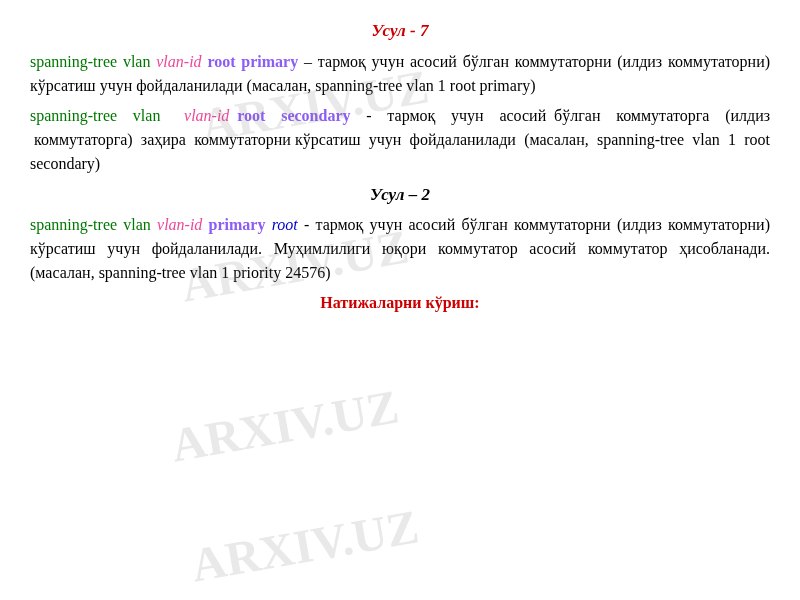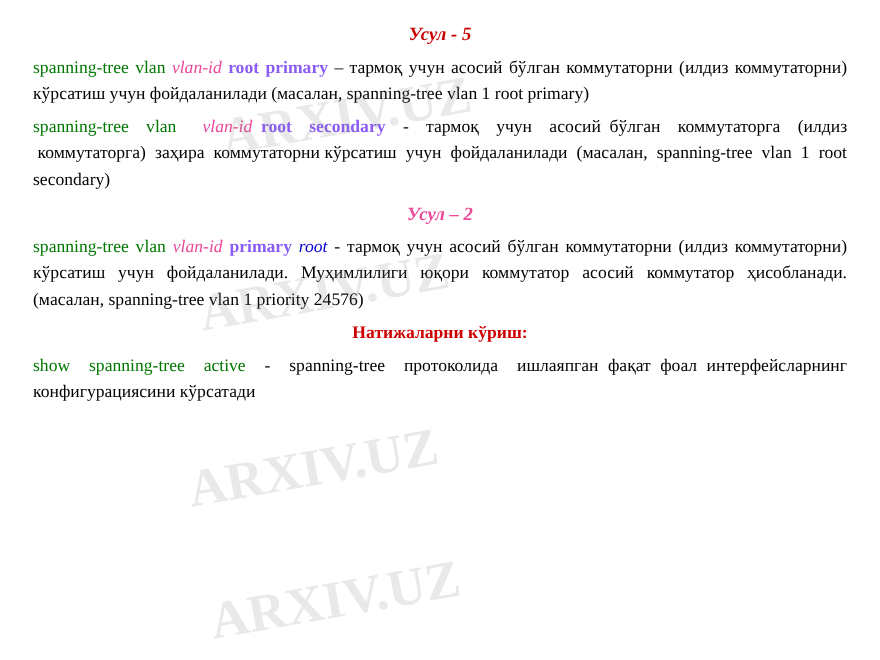--- a/index.html
+++ b/index.html
@@ -58,21 +58,21 @@
 
     .italic-blue {
       font-style: italic;
       color: #0000cc;
     }
 
     .section-title {
       text-align: center;
       font-style: italic;
       font-weight: bold;
-      color: #ec4899;
+      color: #000000;
       font-size: 17px;
       margin-top: 6px;
       margin-bottom: 6px;
     }
 
     .italic-red-bold {
       font-weight: bold;
       color: #cc0000;
     }
 
@@ -96,21 +96,21 @@
 <body>
 
 <div class="page">
 
   <div class="watermark wm1">ARXIV.UZ</div>
   <div class="watermark wm2">ARXIV.UZ</div>
   <div class="watermark wm3">ARXIV.UZ</div>
   <div class="watermark wm4">ARXIV.UZ</div>
 
   <div class="title">
-    <span>Усул - 5</span>
+    <span>Усул - 7</span>
   </div>
 
   <div class="paragraph">
     <span class="bold-green">spanning-tree vlan</span>
     <span class="italic-green"> <em>vlan-id</em> </span>
     <span class="bold-blue">root primary</span>
     <span> – тармоқ учун асосий бўлган коммутаторни (илдиз коммутаторни) кўрсатиш учун фойдаланилади (масалан, spanning-tree vlan 1 root primary)</span>
   </div>
 
   <div class="paragraph">
@@ -130,18 +130,14 @@
     <span class="bold-blue">primary</span>
     <span class="italic-blue"> <em>root</em></span>
     <span> - тармоқ учун асосий бўлган коммутаторни (илдиз коммутаторни) кўрсатиш учун фойдаланилади. Муҳимлилиги юқори коммутатор асосий коммутатор ҳисобланади. (масалан, spanning-tree vlan 1 priority 24576)</span>
   </div>
 
   <div class="paragraph" style="text-align:center;">
     <span class="italic-red-bold">Натижаларни кўриш:</span>
   </div>
 
 
-  <div class="paragraph">
-    <span class="bold-green">show&nbsp; spanning-tree&nbsp; active</span>
-    <span> &nbsp;- &nbsp;spanning-tree &nbsp;протоколида &nbsp;ишлаяпган фақат фоал интерфейсларнинг конфигурациясини кўрсатади</span>
-  </div>
 
 </div>
 
 </body></html>

